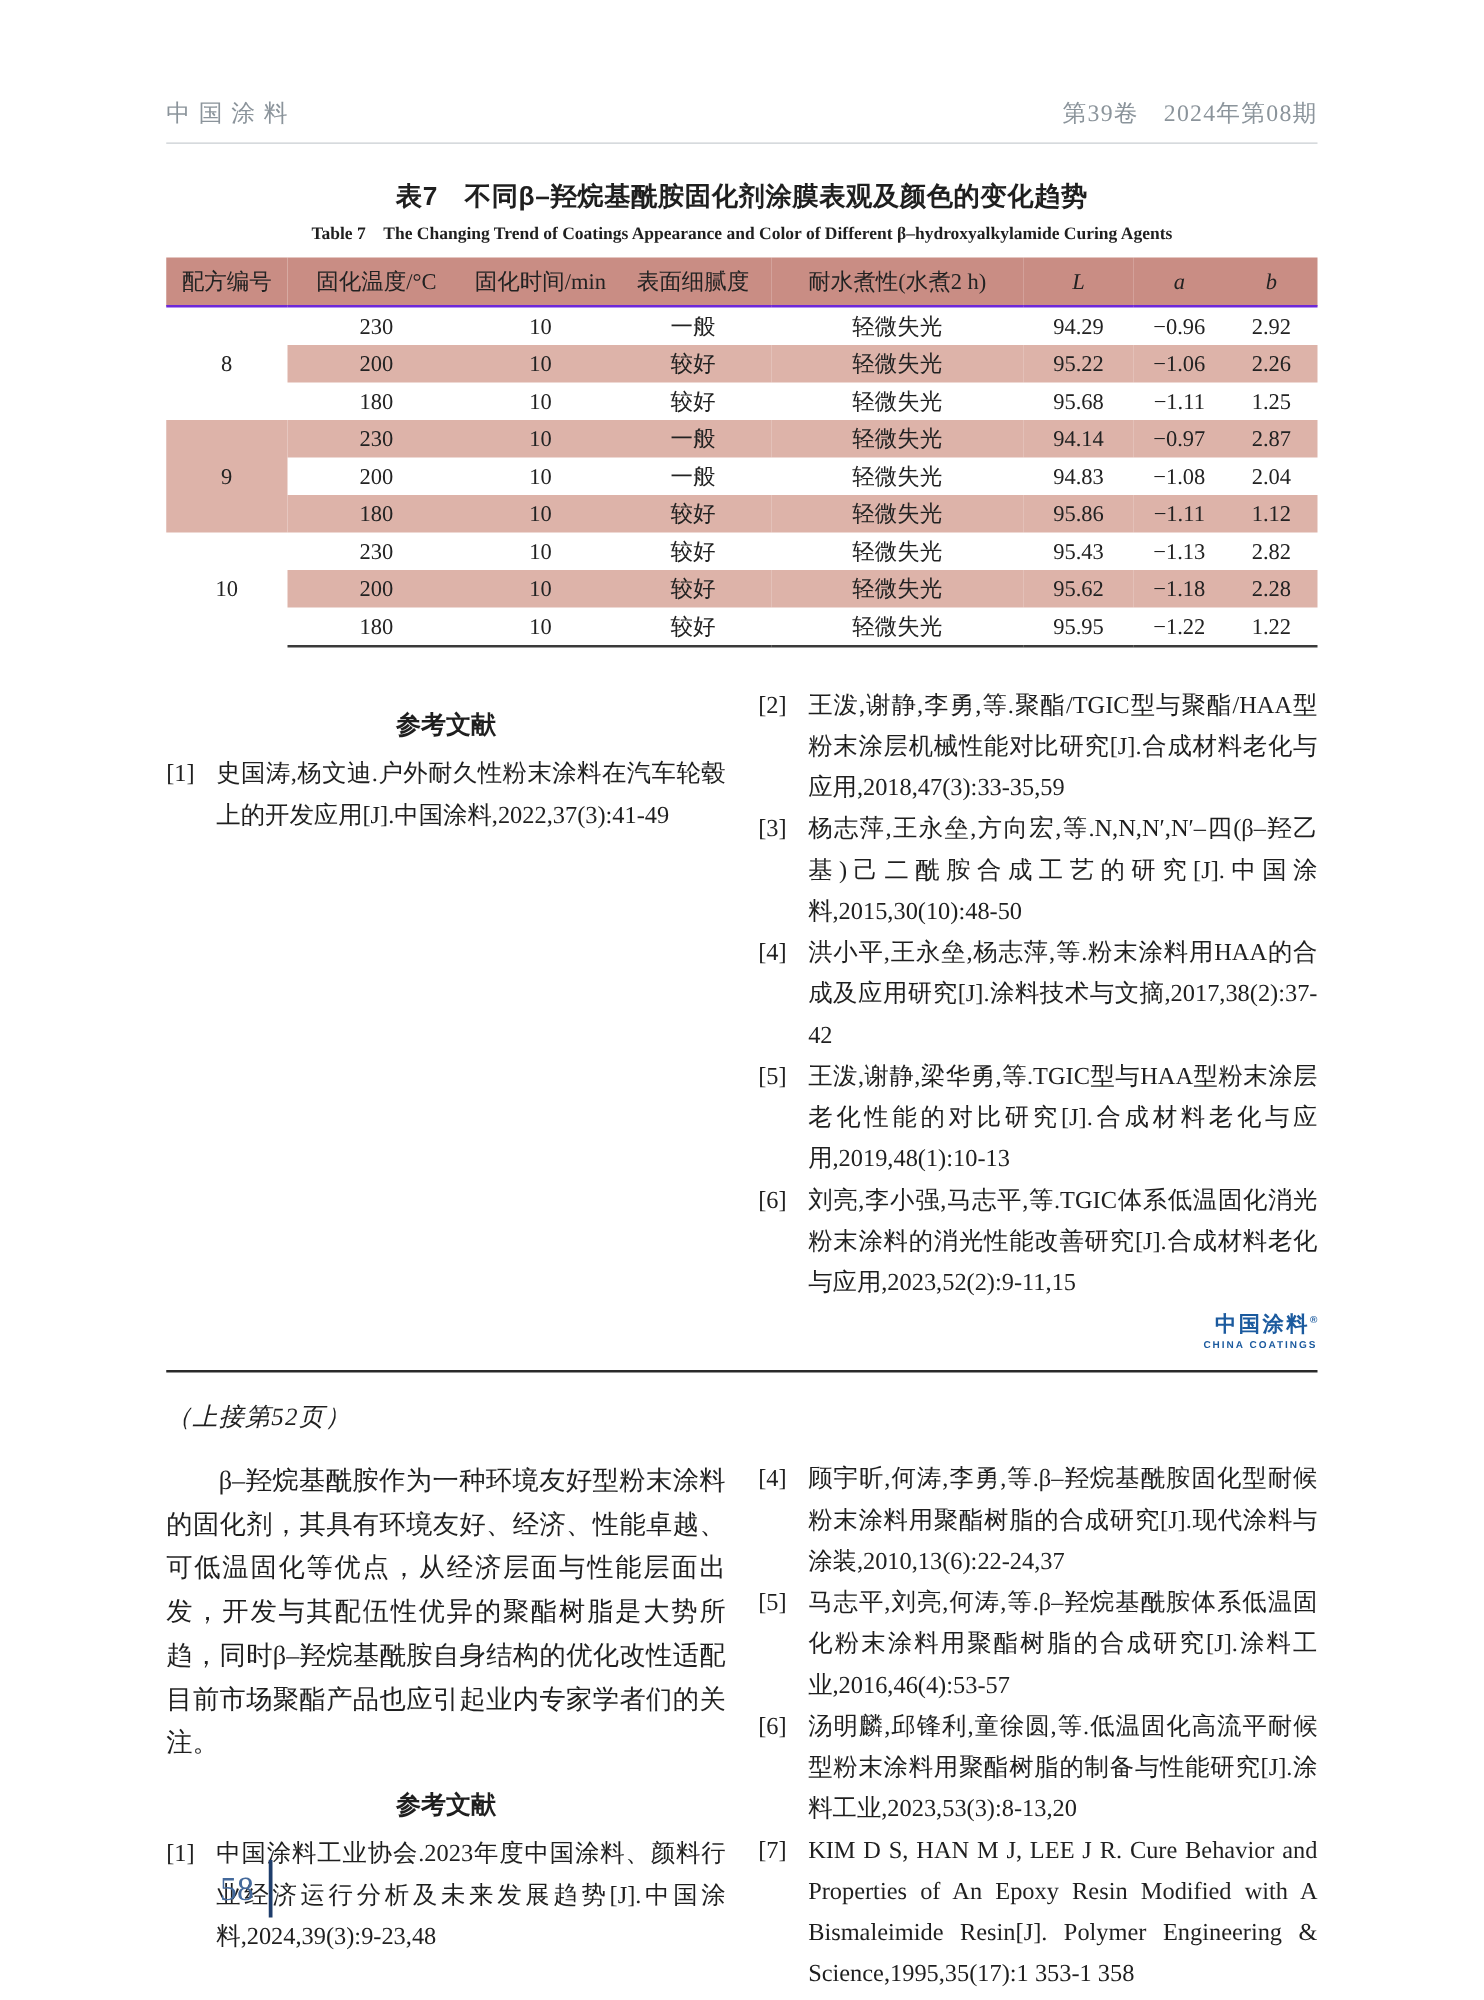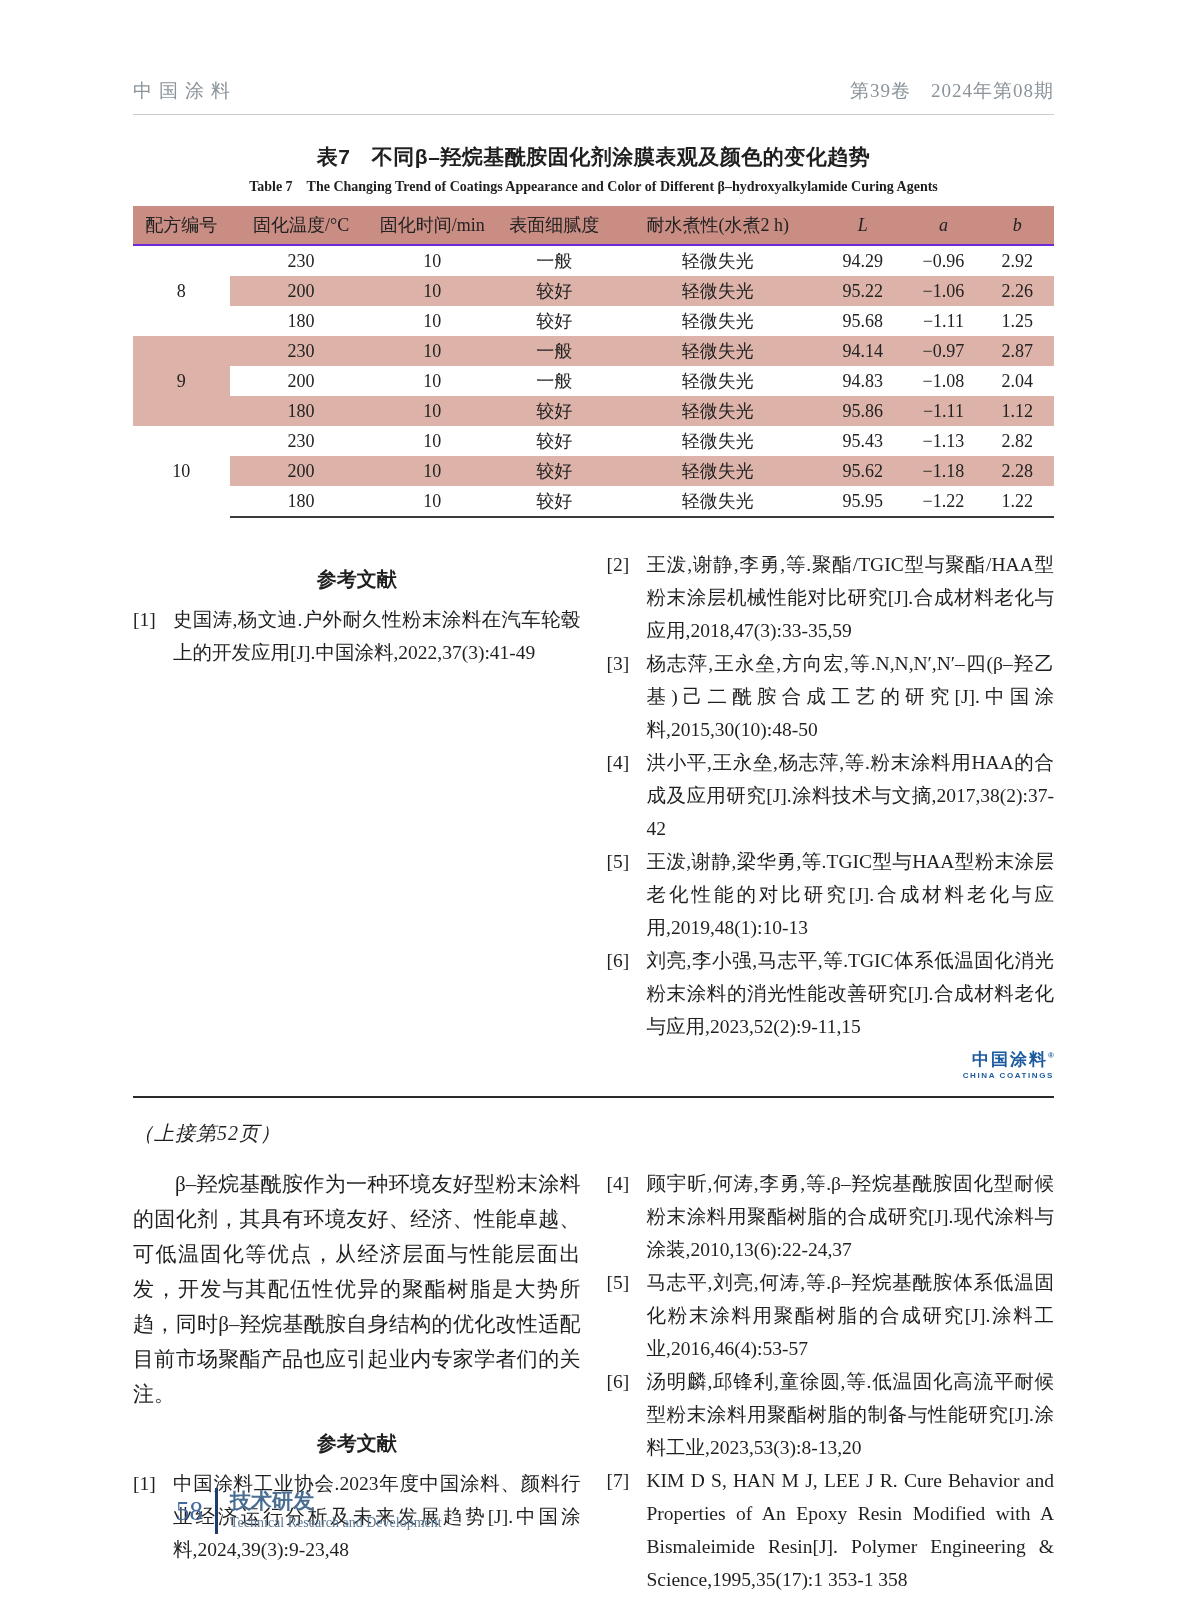--- a/index.html
+++ b/index.html
@@ -265,18 +265,14 @@
           </div>
 
       </div>
     </div>
 
   </div>
 
   <div class="footer">
     <span class="page-num">58</span>
     <span class="footer-bar"></span>
-    <span class="footer-text">
-      <div class="sec-zh">技术研发</div>
-      <div class="sec-en">Technical Research and Development</div>
-    </span>
   </div>
 </div>
 
 </body></html>

